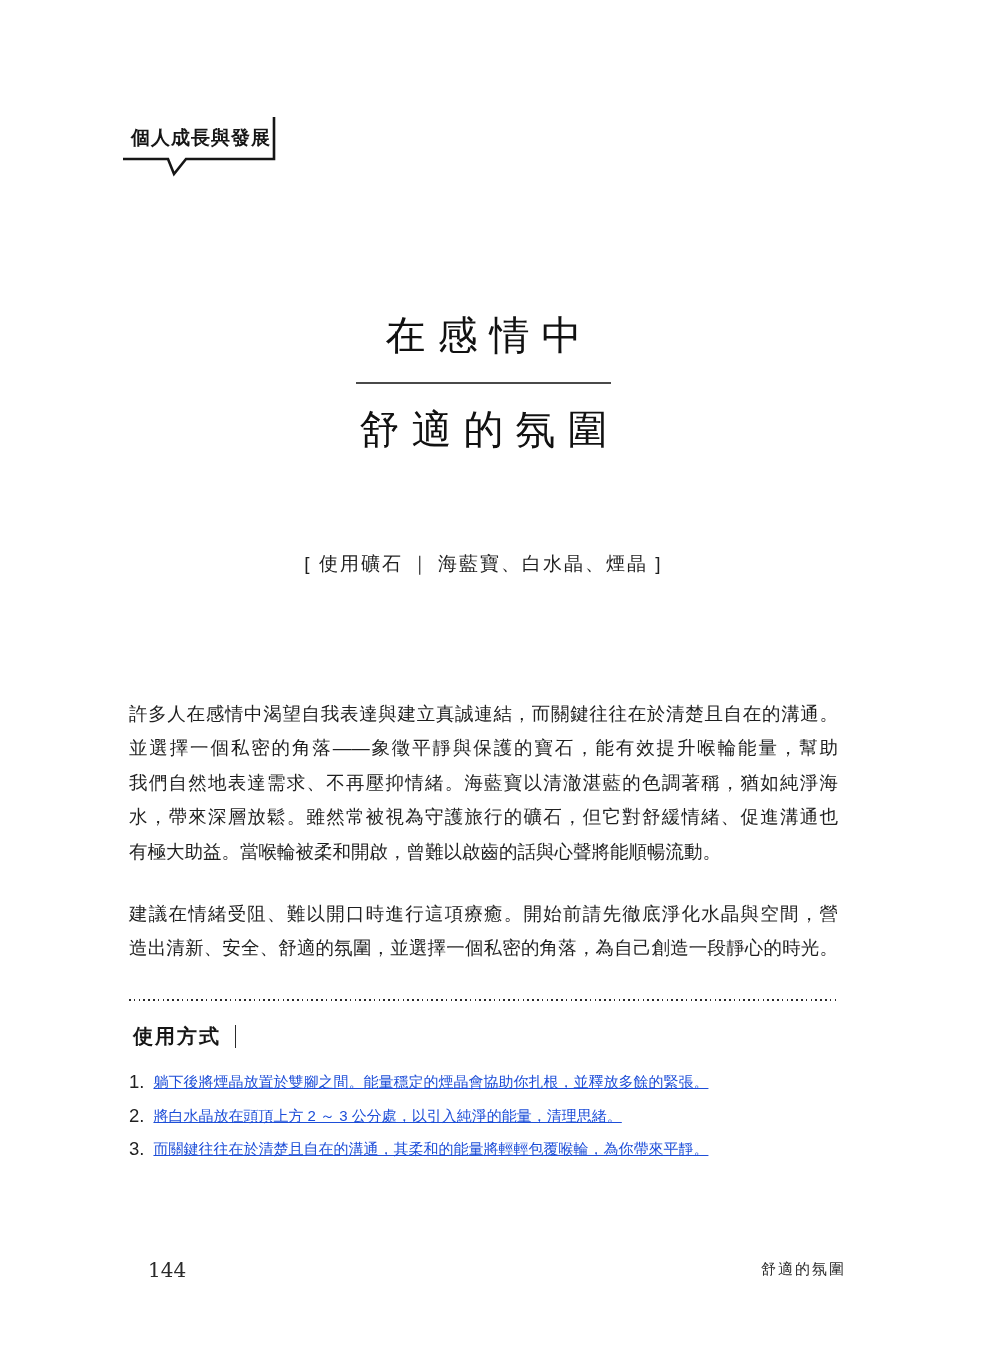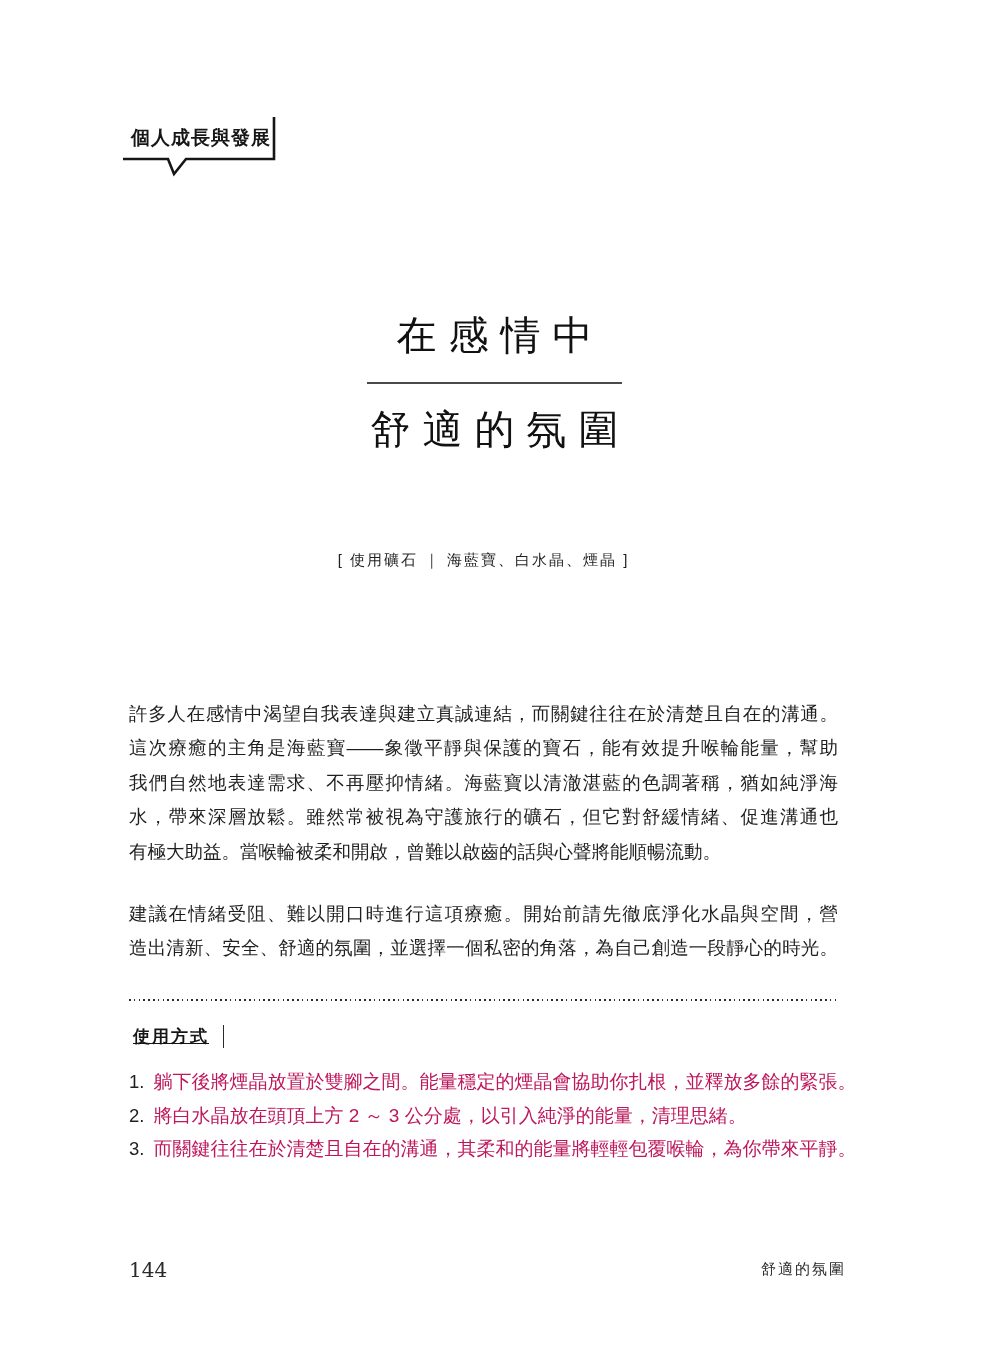--- a/index.html
+++ b/index.html
@@ -18,36 +18,36 @@
   
   .chapter-tag { position: absolute; left: 95px; top: 110px; width: 180px; height: 70px; }
   .chapter-tag svg { position: absolute; left: 0; top: 0; }
   .chapter-tag .tag-label {
     position: absolute; left: 20px; top: 15px;
     font-size: 19px; font-weight: 700; letter-spacing: 1px;
     color: #161616; white-space: nowrap;
   }
 
   
-  .title-block { position: absolute; left: 124px; top: 312px; width: 709px; text-align: center; }
+  .title-block { position: absolute; left: 113px; top: 312px; width: 709px; text-align: center; }
   .title-line {
     font-family: "DejaVu Serif", serif;
     font-size: 40px; font-weight: 500; color: #111111;
     letter-spacing: 12px; padding-left: 12px;
     line-height: 46px; white-space: nowrap;
   }
   .title-divider {
     width: 255px; height: 0; margin: 24px auto 22px auto;
     border-top: 2px solid #4a4a4a;
   }
 
   
   .subtitle {
     position: absolute; left: 113px; top: 551px; width: 709px;
-    text-align: center; font-size: 15px; letter-spacing: 2px;
+    text-align: center; font-size: 19px; letter-spacing: 2px;
     color: #1f1f1f; white-space: nowrap;
   }
 
   
   .para { position: absolute; left: 113px; width: 709px; }
   .para-1 { top: 697px; }
   .para-2 { top: 897px; }
   .line {
     font-size: 18.5px; line-height: 34.4px; height: 34.4px;
     color: #1f1f1f; overflow: visible; white-space: nowrap;
@@ -64,36 +64,36 @@
     background: repeating-linear-gradient(90deg,
       #2b2b2b 0, #2b2b2b 1.6px, transparent 1.6px, transparent 4.8px);
   }
 
   
   .usage-heading {
     position: absolute; left: 117px; top: 1022px; height: 28px;
     display: flex; align-items: center;
   }
   .usage-heading .heading-text {
-    font-size: 17px; font-weight: 700; letter-spacing: 2px; color: #161616; text-decoration: underline;
+    font-size: 20px; font-weight: 700; letter-spacing: 2px; color: #161616;
   }
   .usage-heading .heading-bar {
     display: inline-block; width: 0; height: 23px;
     border-left: 1.6px solid #2b2b2b; margin-left: 14px;
   }
 
   
   .usage-list { position: absolute; left: 113px; top: 1065px; width: 760px; }
   .usage-item { display: flex; height: 33.5px; line-height: 33.5px; white-space: nowrap; }
   .usage-item .item-num { font-size: 18.5px; color: #1f1f1f; margin-right: 9px; }
-  .usage-item .item-text { font-size: 19px; color: #be185d; }
+  .usage-item .item-text { font-size: 15px; color: #1d4ed8; text-decoration: underline; }
 
   
   .footer-page-number {
-    position: absolute; left: 113px; top: 1258px;
+    position: absolute; left: 132px; top: 1258px;
     font-family: "DejaVu Serif", serif; font-size: 20px; color: #2a2a2a;
   }
   .footer-book-title {
     position: absolute; right: 170px; top: 1260px;
     font-family: "DejaVu Serif", serif; font-size: 15px;
     letter-spacing: 2px; color: #2a2a2a; white-space: nowrap;
   }
 </style>
 </head>
 <body>
@@ -110,21 +110,21 @@
   <div class="title-block">
     <div class="title-line">在感情中</div>
     <div class="title-divider"></div>
     <div class="title-line">舒適的氛圍</div>
   </div>
 
   <div class="subtitle">[ 使用礦石 ｜ 海藍寶、白水晶、煙晶 ]</div>
 
   <div class="para para-1">
     <div class="line fill">許多人在感情中渴望自我表達與建立真誠連結，而關鍵往往在於清楚且自在的溝通。</div>
-    <div class="line fill">這次療癒的主角是海藍寶——象徵平靜與保護的寶石，能有效提升喉輪能量，幫助</div>
+    <div class="line fill">並選擇一個私密的角落——象徵平靜與保護的寶石，能有效提升喉輪能量，幫助</div>
     <div class="line fill">我們自然地表達需求、不再壓抑情緒。海藍寶以清澈湛藍的色調著稱，猶如純淨海</div>
     <div class="line fill">水，帶來深層放鬆。雖然常被視為守護旅行的礦石，但它對舒緩情緒、促進溝通也</div>
     <div class="line">有極大助益。當喉輪被柔和開啟，曾難以啟齒的話與心聲將能順暢流動。</div>
   </div>
 
   <div class="para para-2">
     <div class="line fill">建議在情緒受阻、難以開口時進行這項療癒。開始前請先徹底淨化水晶與空間，營</div>
     <div class="line fill">造出清新、安全、舒適的氛圍，並選擇一個私密的角落，為自己創造一段靜心的時光。</div>
   </div>
 

